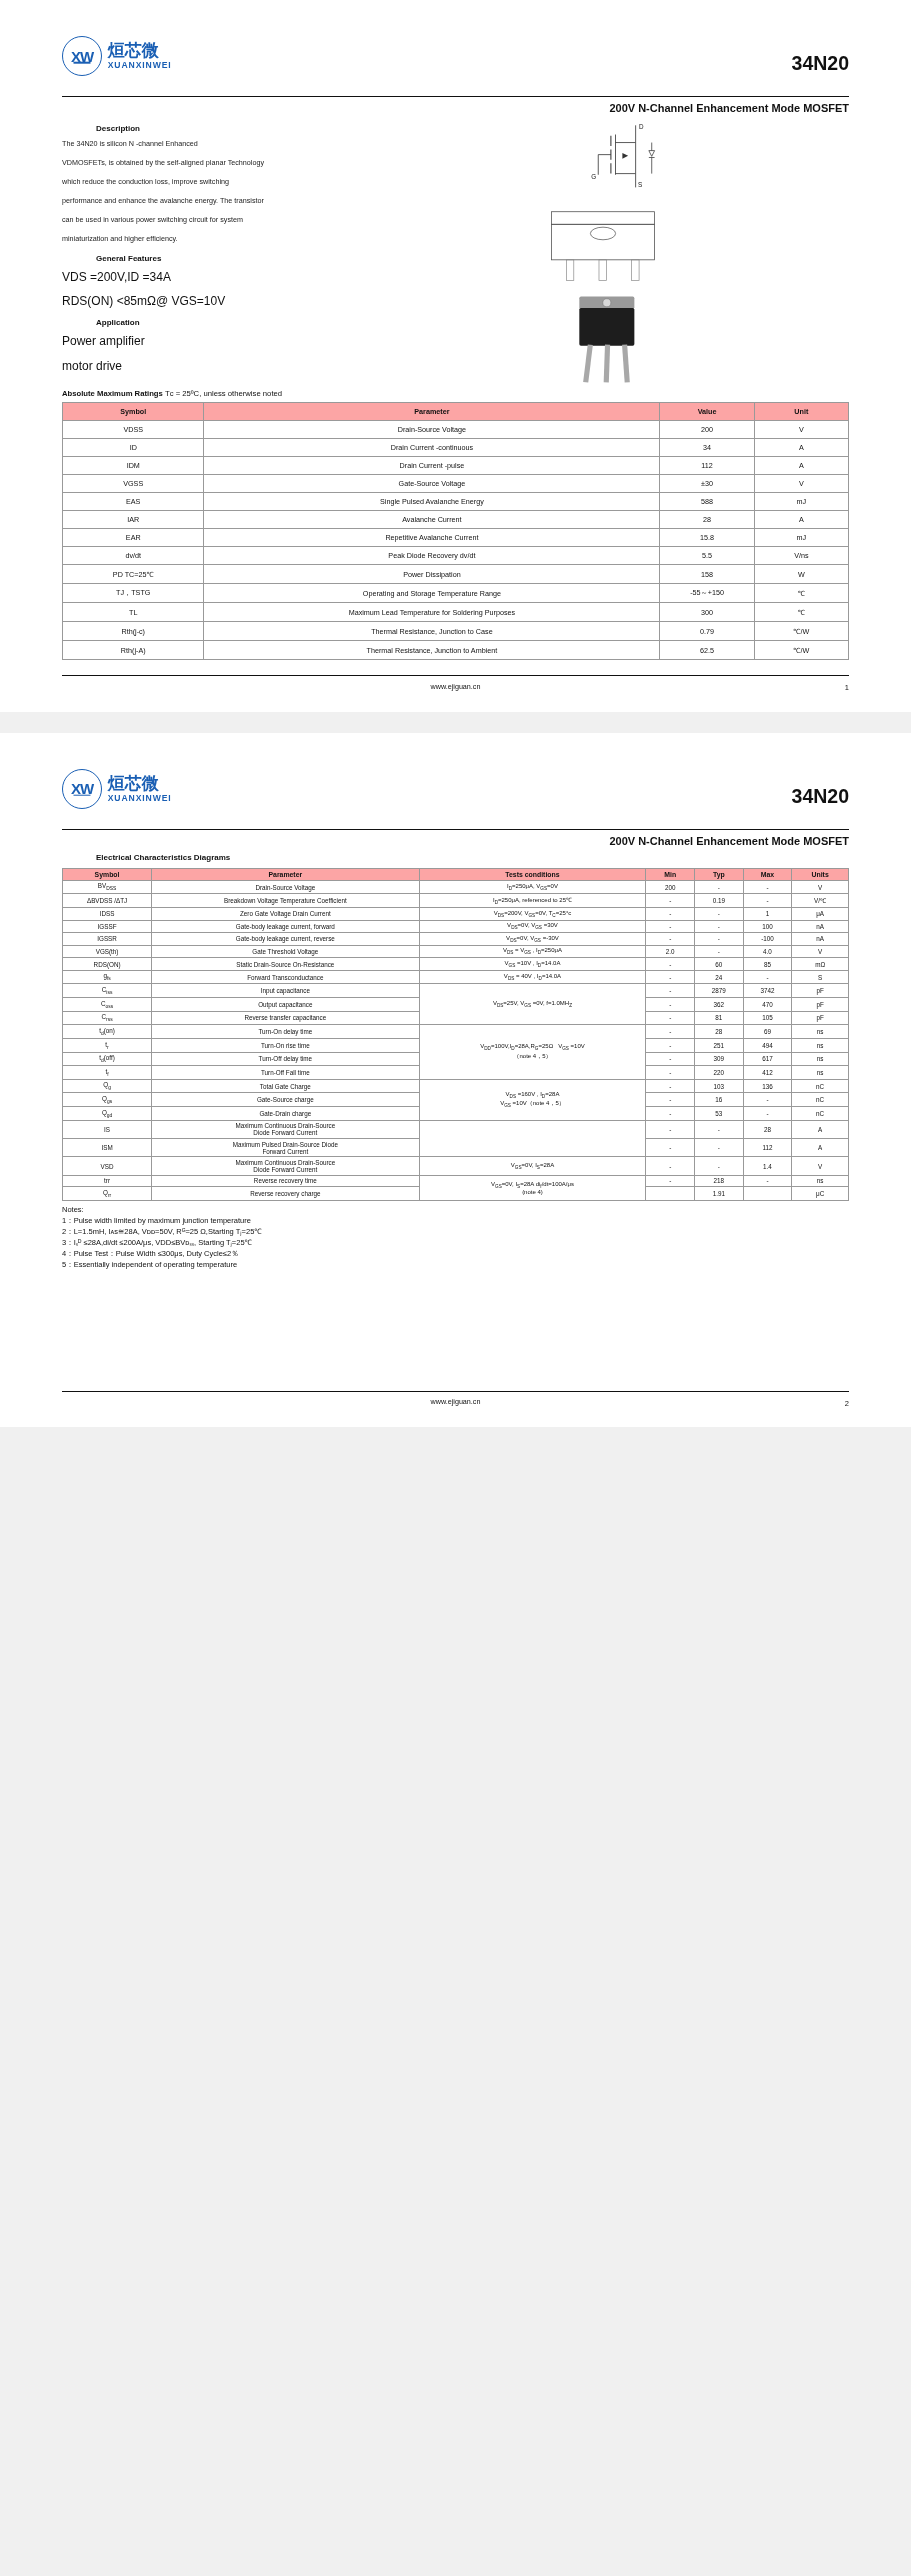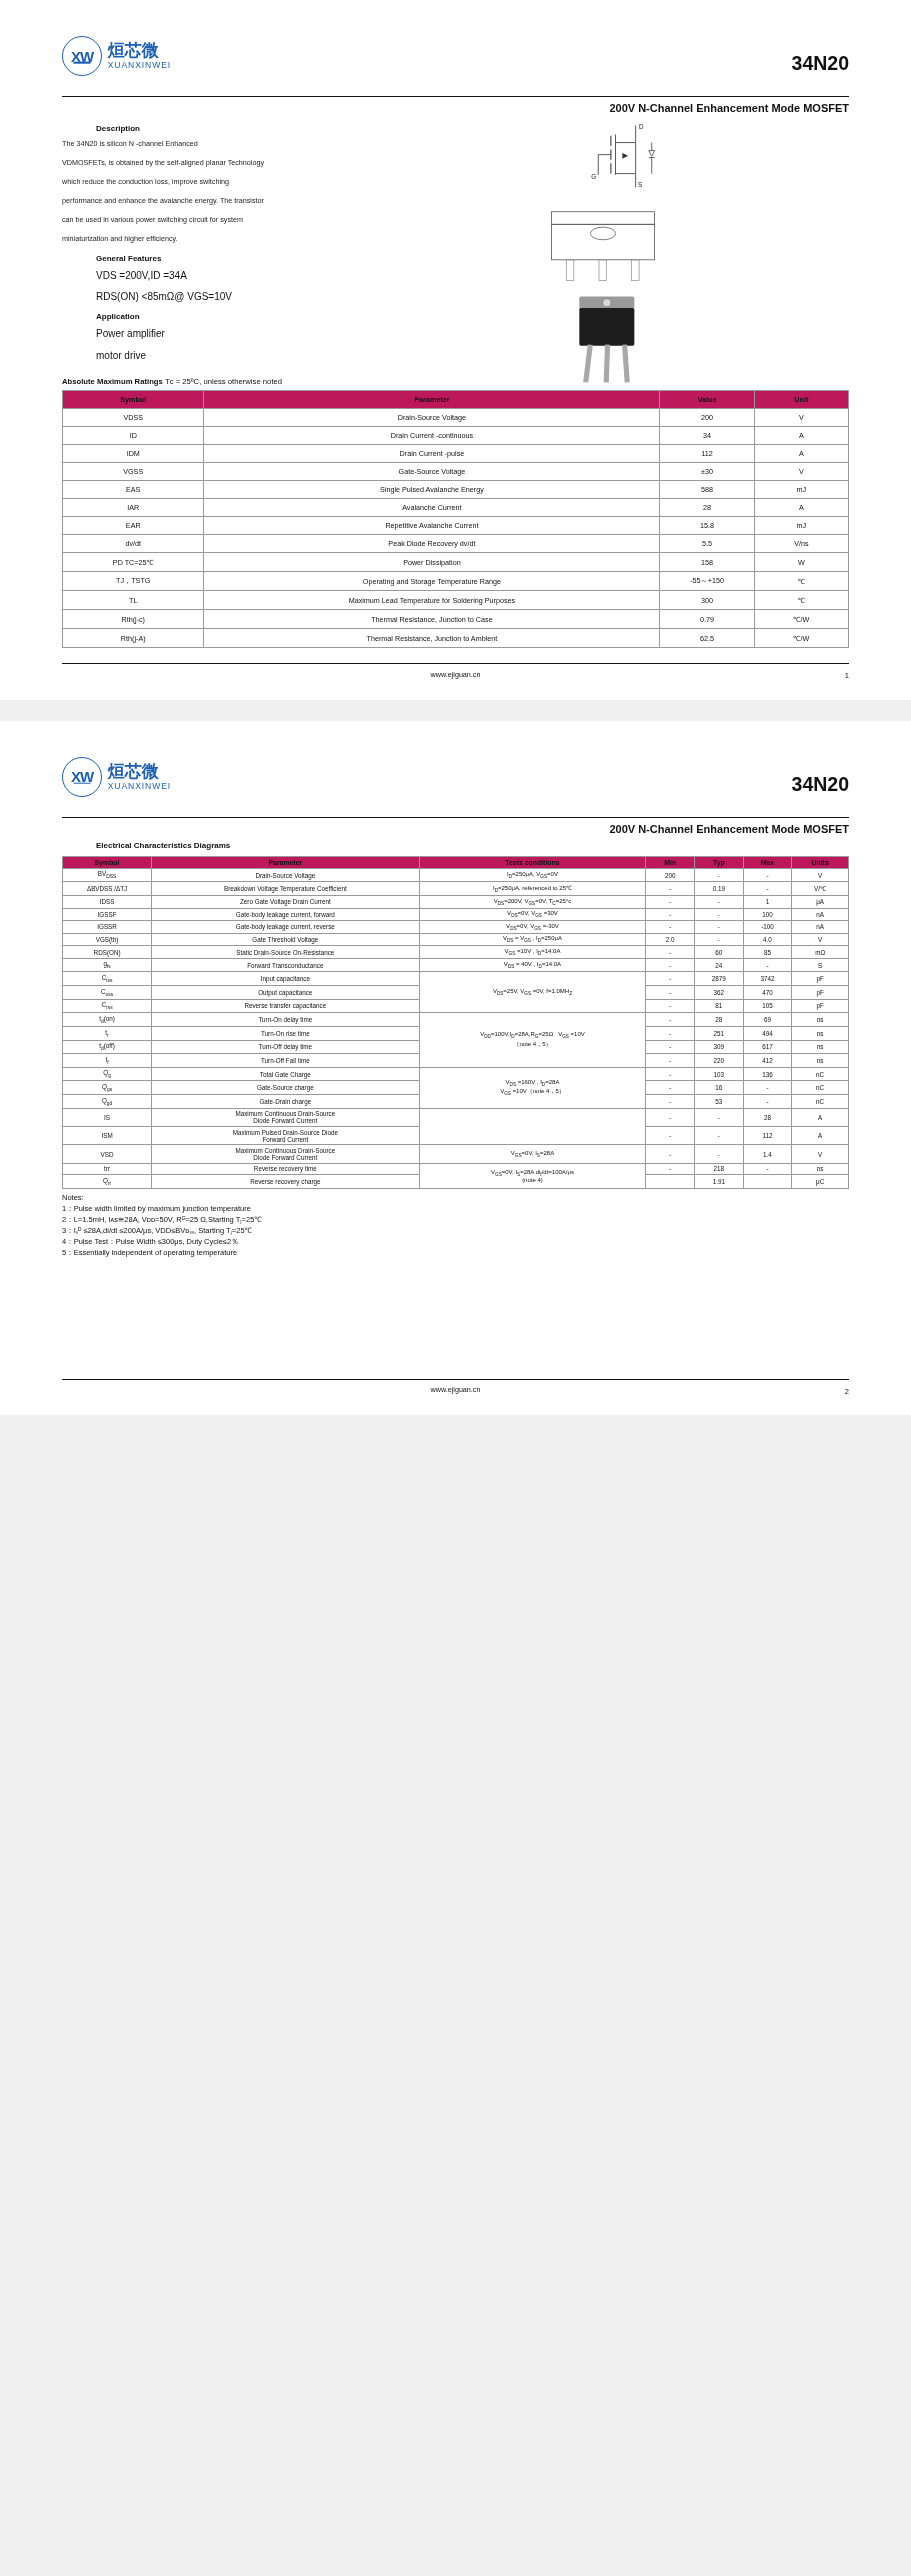--- a/index.html
+++ b/index.html
@@ -47,59 +47,59 @@
     width: 17px; height:1.7px;
     background:#1a5fb4;
     transform: translate(-50%,5.7px);
   }
   .logo-text-block { display:flex; flex-direction:column; justify-content:center; }
   .logo-cn {
     font-family:"DejaVu Sans", sans-serif;
     font-size: 17px; font-weight:bold; color:#1a5fb4; line-height:1.05;
   }
   .logo-en {
-    font-size: 8.6px; color:#1a5fb4; letter-spacing: 0.9px; font-weight:normal;
+    font-size: 8.6px; color:#1a5fb4; letter-spacing: 0.9px; font-weight:bold;
   }
   .part-number {
     font-size: 19.5px;
     font-weight: bold;
     color:#111;
     align-self: flex-end;
     padding-bottom: 1.1px;
   }
   .subtitle {
     text-align:right;
     font-size: 11px;
     font-weight: bold;
     margin: 5.2px 0 8px 0;
   }
   
   .desc-row { display:flex; gap: 11.5px; }
   .desc-col { width: 52%; }
   .sec-title { font-weight:bold; font-size:8px; margin: 2.3px 0 6.9px 0; padding-left: 34px; }
   .desc-line { font-size: 7.2px; line-height: 1.2; margin-bottom: 10.3px; color:#222; }
-  .feat-line { font-size: 10px; margin-bottom: 10.3px; margin-left: 34px; }
+  .feat-line { font-size: 12px; margin-bottom: 10.3px; }
   .art-col { flex:1; position:relative; min-height: 247px; }
 
   
   .schematic { position:absolute; left: 98px; top: 1.1px; width: 92px; height: 69px; }
   .pkg-outline { position:absolute; left: 57px; top: 86px; }
   .pkg-photo { position:absolute; left: 86px; top: 172px; }
 
   
   .tbl-cap { font-size: 7.7px; font-weight:bold; margin: 5.7px 0 4.6px 0; }
   .tbl-cap .norm { font-weight: normal; }
   table { border-collapse: collapse; width: 100%; font-size: 7.2px; }
   table td, table th {
     border: 0.6px solid #999;
     padding: 4px 2.3px;
     text-align: center;
     vertical-align: middle;
   }
-  table th { font-weight: bold; background:#be185d; }
+  table th { font-weight: bold; background:#fca5a5; }
   .amr td { height: 17px; }
 
   
   .ec { font-size: 6.3px; }
   .ec td, .ec th { padding: 1.7px 1.7px; }
   .ec th { font-size: 6.9px; }
   .ec td.param { text-align:center; }
   .ec td.cond { font-size: 6px; }
   .sub { font-size: 0.78em; vertical-align: sub; }
 

